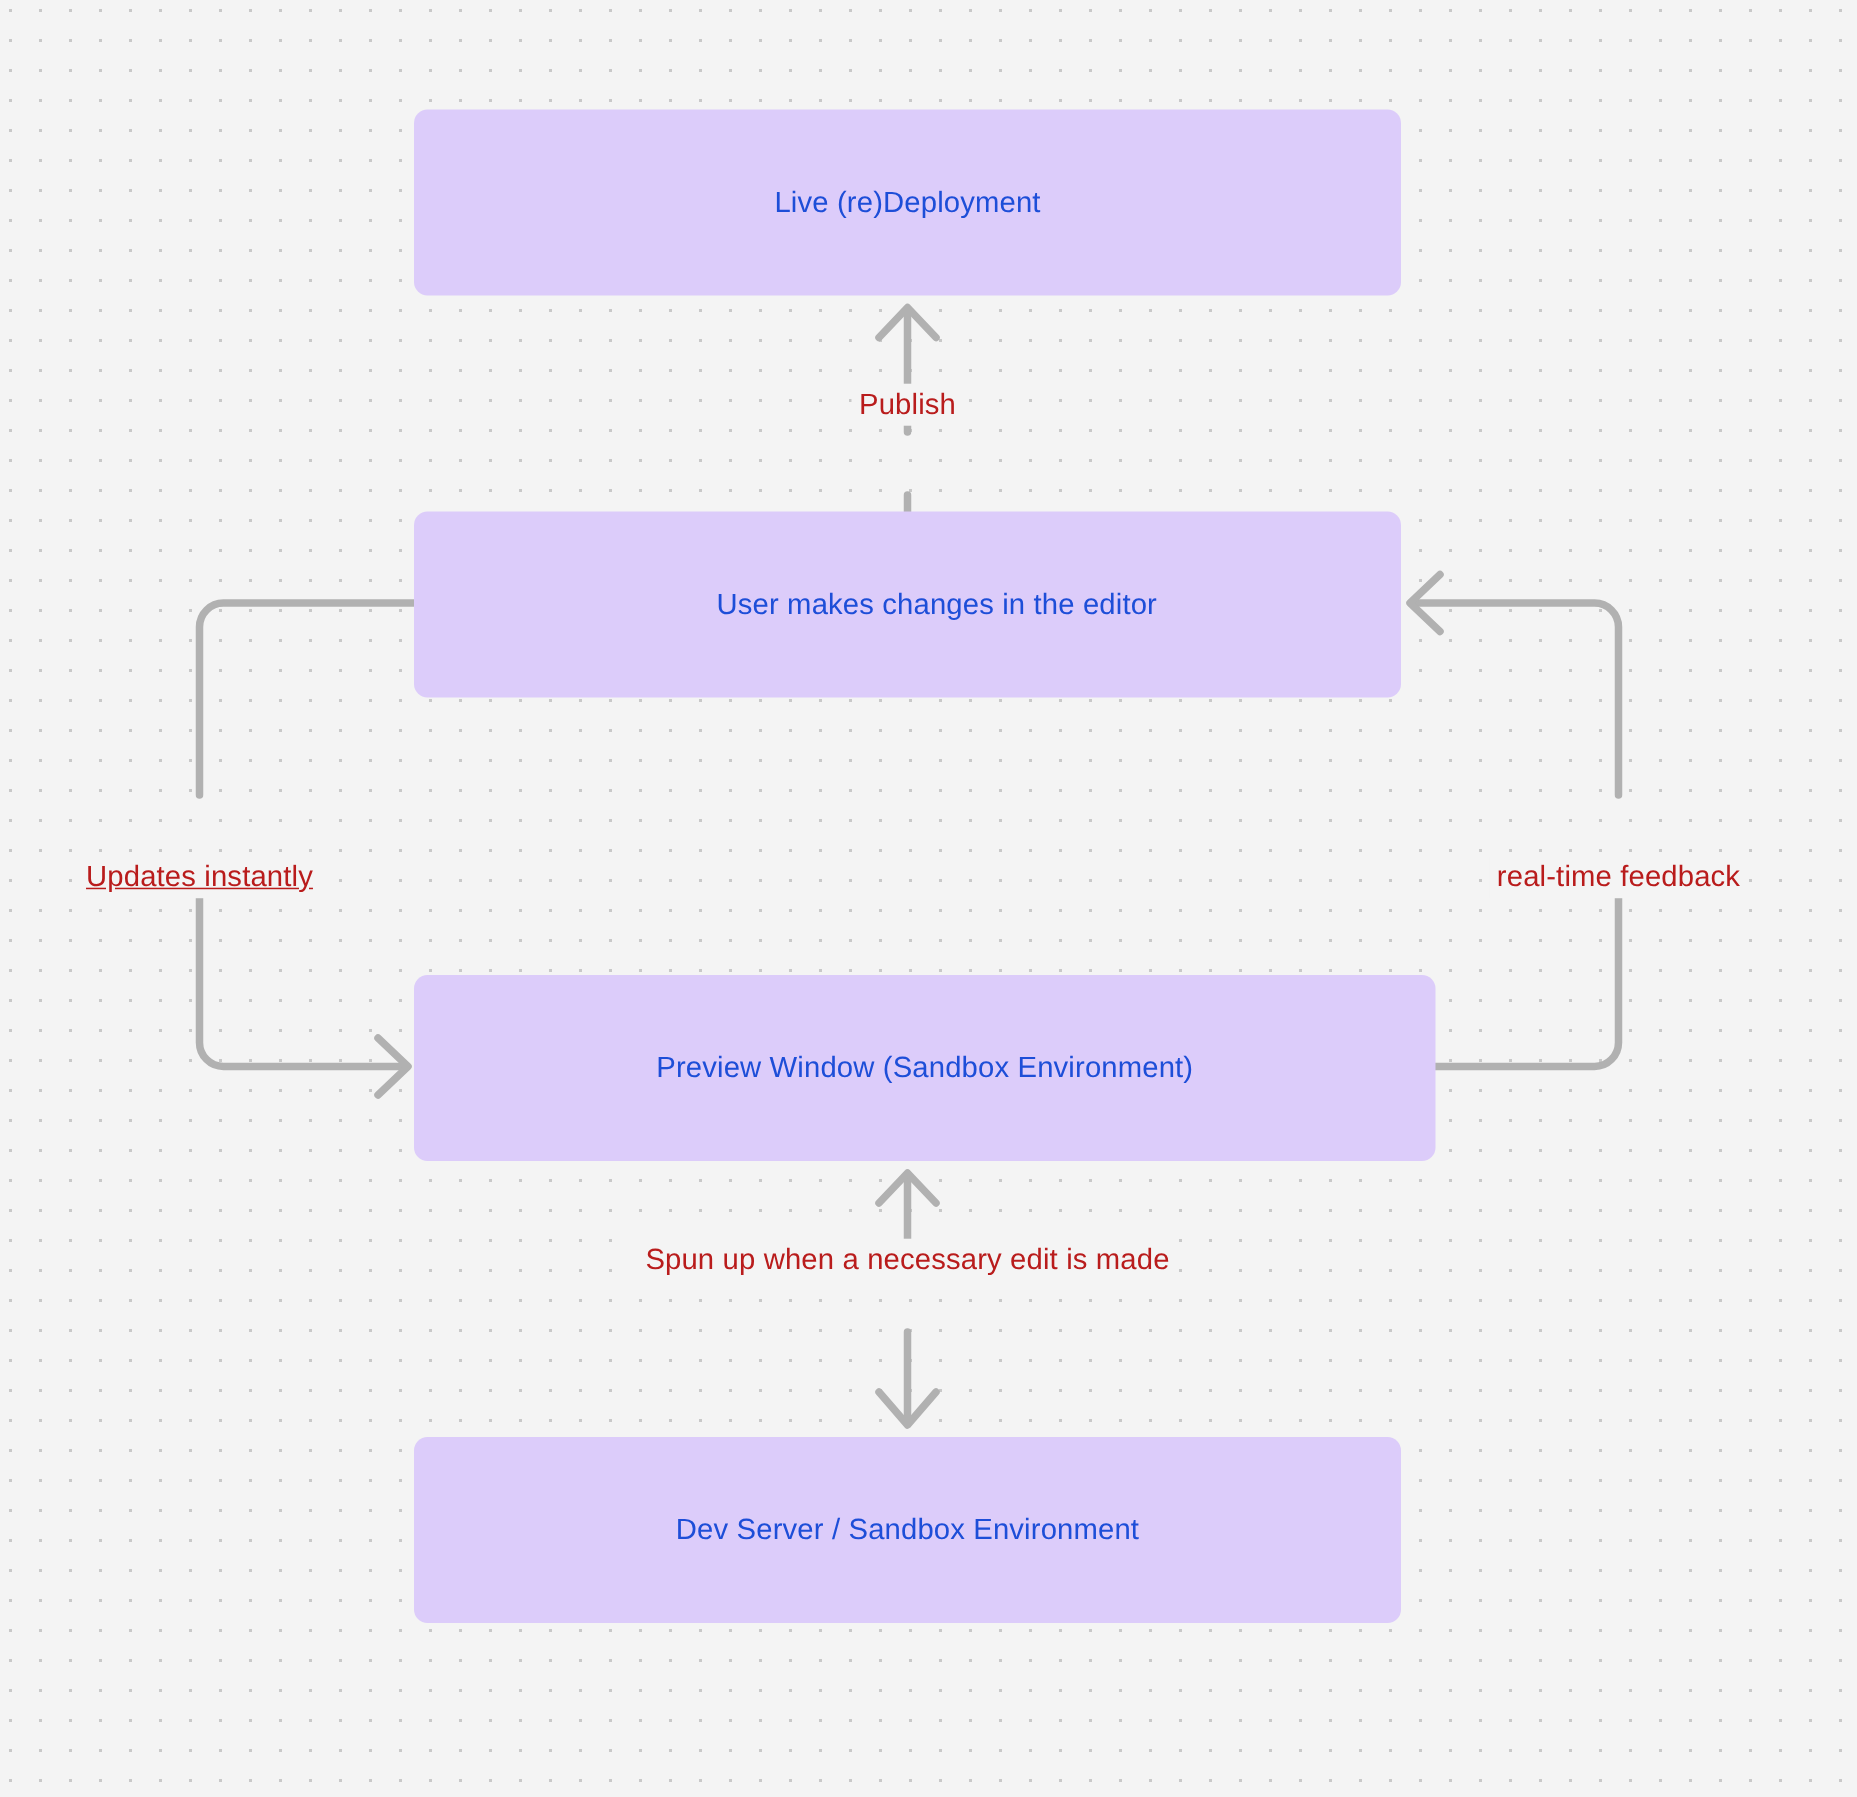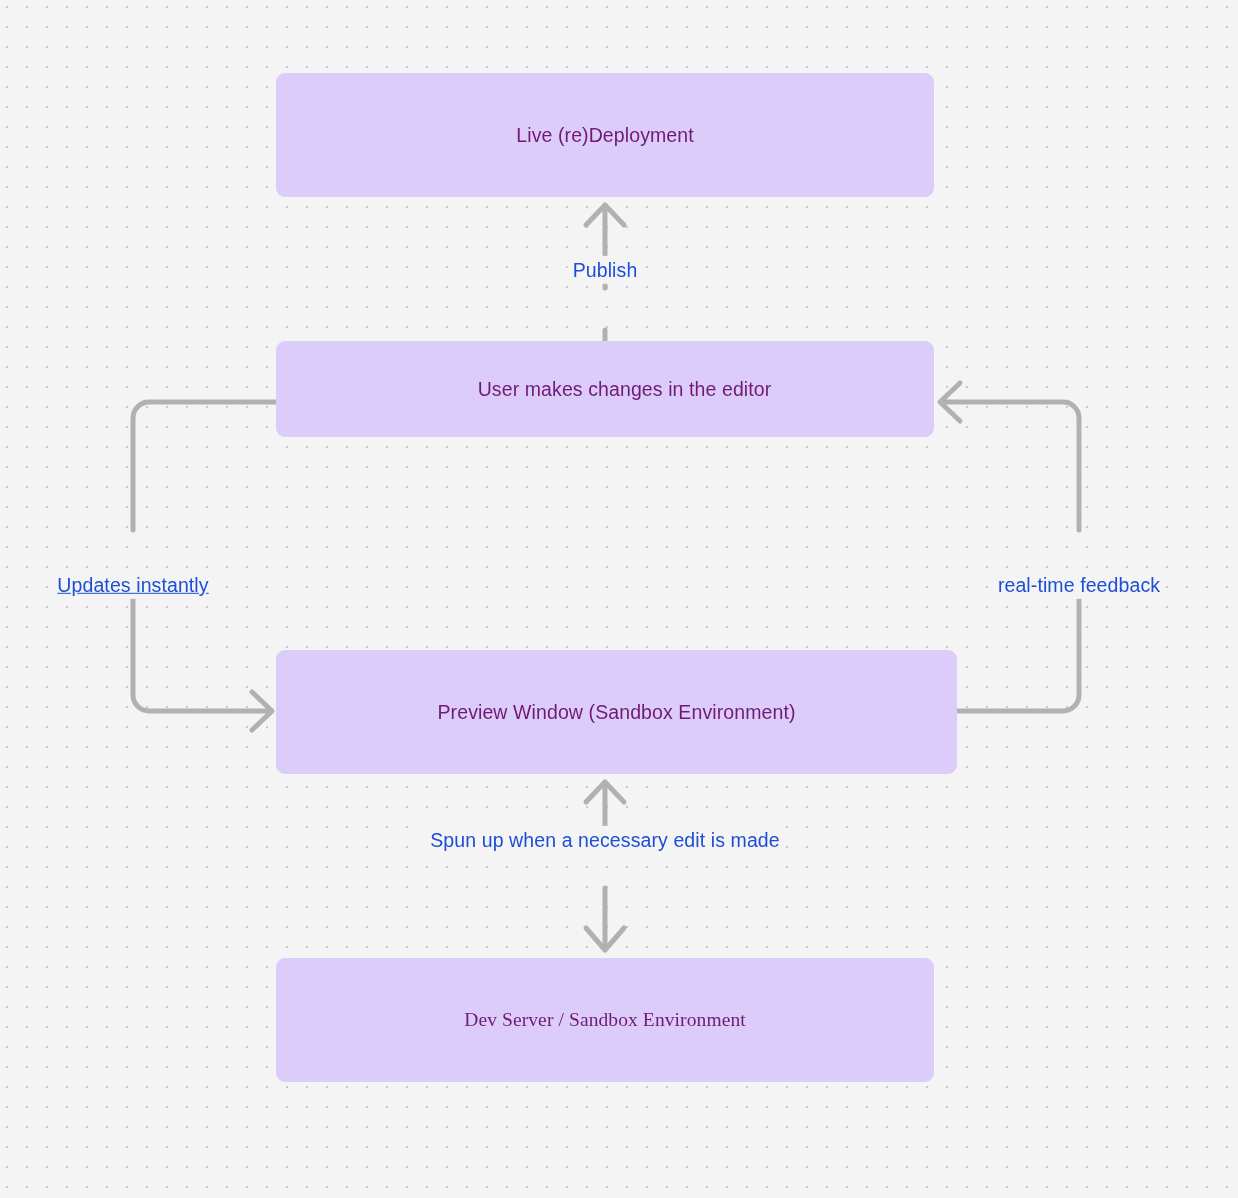--- a/index.html
+++ b/index.html
@@ -34,43 +34,43 @@
     position: absolute;
     background-color: #dcccfa;
     border-radius: 9px;
     display: flex;
     align-items: center;
     justify-content: center;
     box-sizing: border-box;
   }
   .node-label {
     font-size: 19.5px;
-    color: #701a75;
+    color: #1d4ed8;
     letter-spacing: 0.1px;
     text-align: center;
     line-height: 1.25;
     white-space: nowrap;
   }
   .edge-label {
     position: absolute;
     font-size: 19.5px;
-    color: #1d4ed8;
+    color: #b91c1c;
     letter-spacing: 0.1px;
     white-space: nowrap;
     background-color: #f4f4f4;
     padding: 2px 5px;
     line-height: 1.25;
     transform: translate(-50%, -50%);
   }
 
   
   #node-live        { left: 276px; top: 73px;  width: 658px; height: 124px; }
-  #node-user        { left: 276px; top: 341px; width: 658px; height: 96px; padding-left: 39px; }
+  #node-user        { left: 276px; top: 341px; width: 658px; height: 124px; padding-left: 39px; }
   #node-preview     { left: 276px; top: 650px; width: 681px; height: 124px; }
-  #node-devserver   { left: 276px; top: 958px; width: 658px; height: 124px; font-family: Liberation Serif, serif; }
+  #node-devserver   { left: 276px; top: 958px; width: 658px; height: 124px; }
 </style>
 </head>
 <body>
 
 <div id="canvas">
 
   <svg class="edges-layer" width="1238" height="1198" viewBox="0 0 1238 1198" xmlns="http://www.w3.org/2000/svg">
     <defs>
       <marker id="arrow-up" markerWidth="10" markerHeight="10" refX="5" refY="5" orient="auto-start-reverse" markerUnits="strokeWidth">
         <path d="M 2,8 L 5,3.6 L 8,8" fill="none" stroke="#b1b1b1" stroke-width="1.1" stroke-linecap="round" stroke-linejoin="round"></path>

